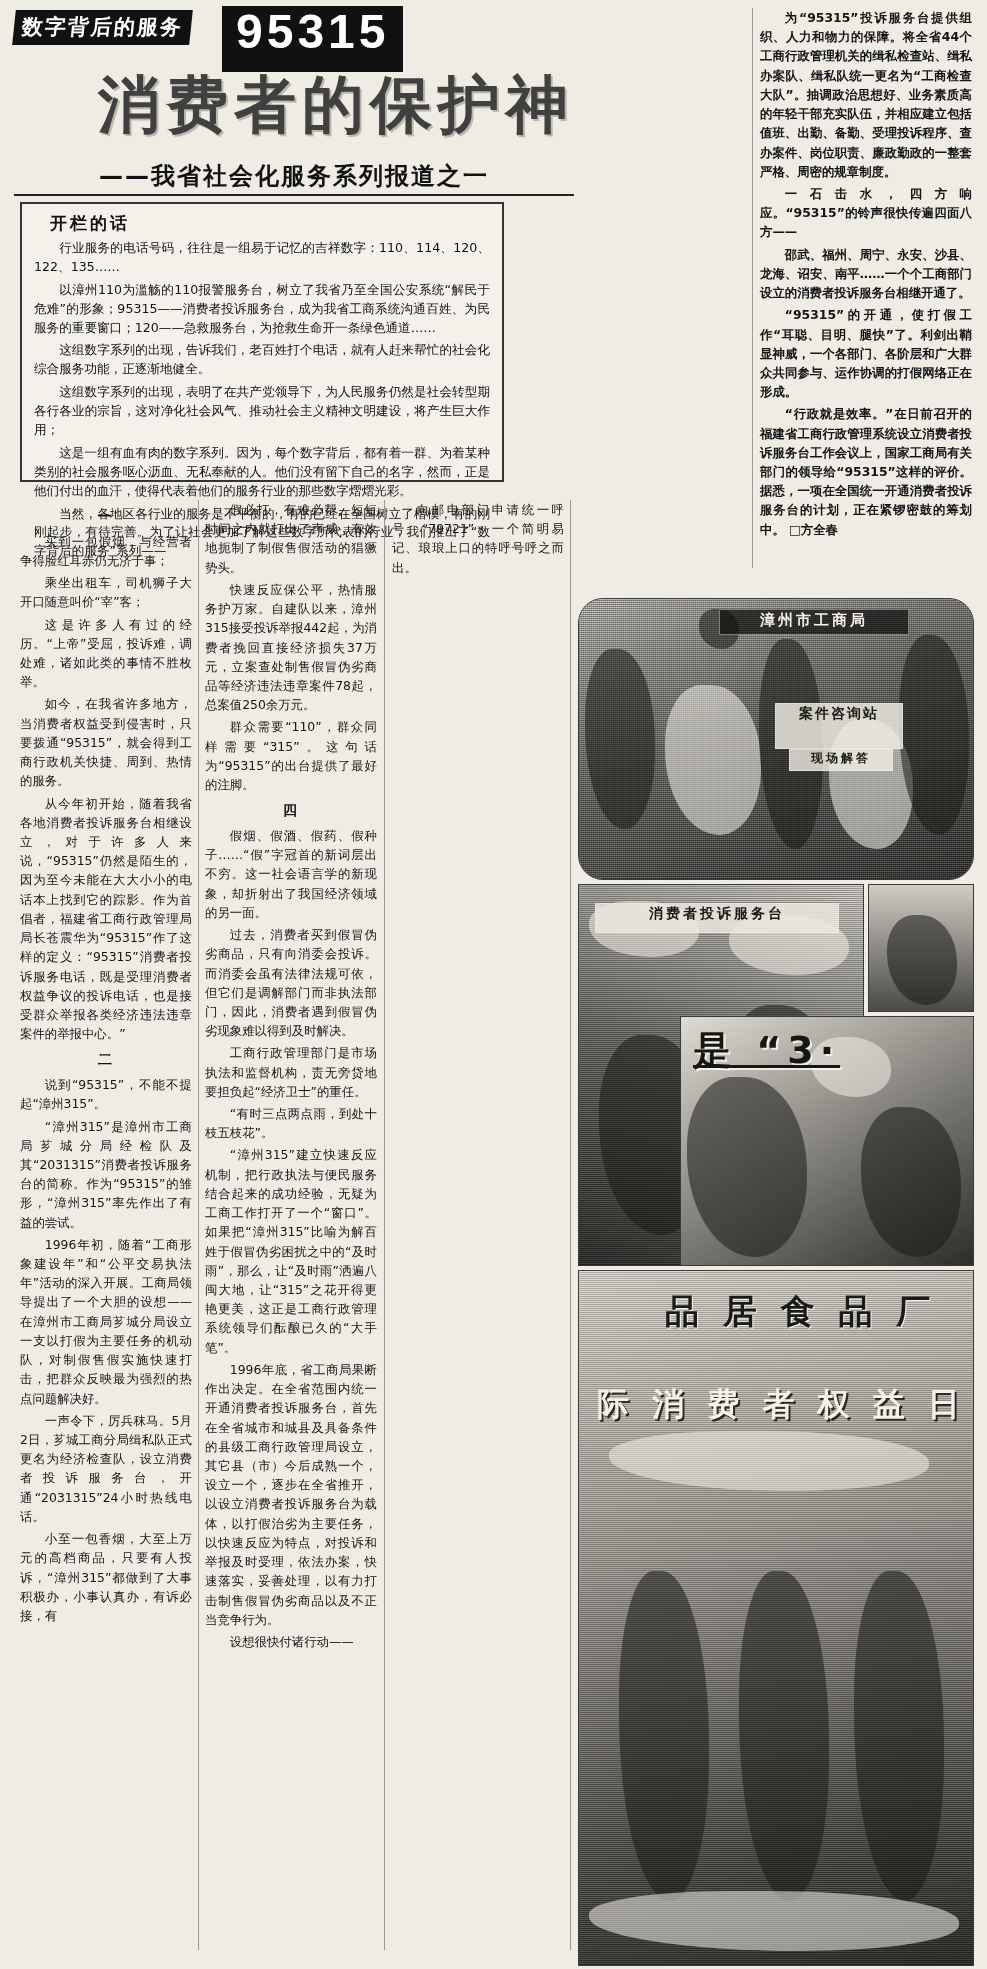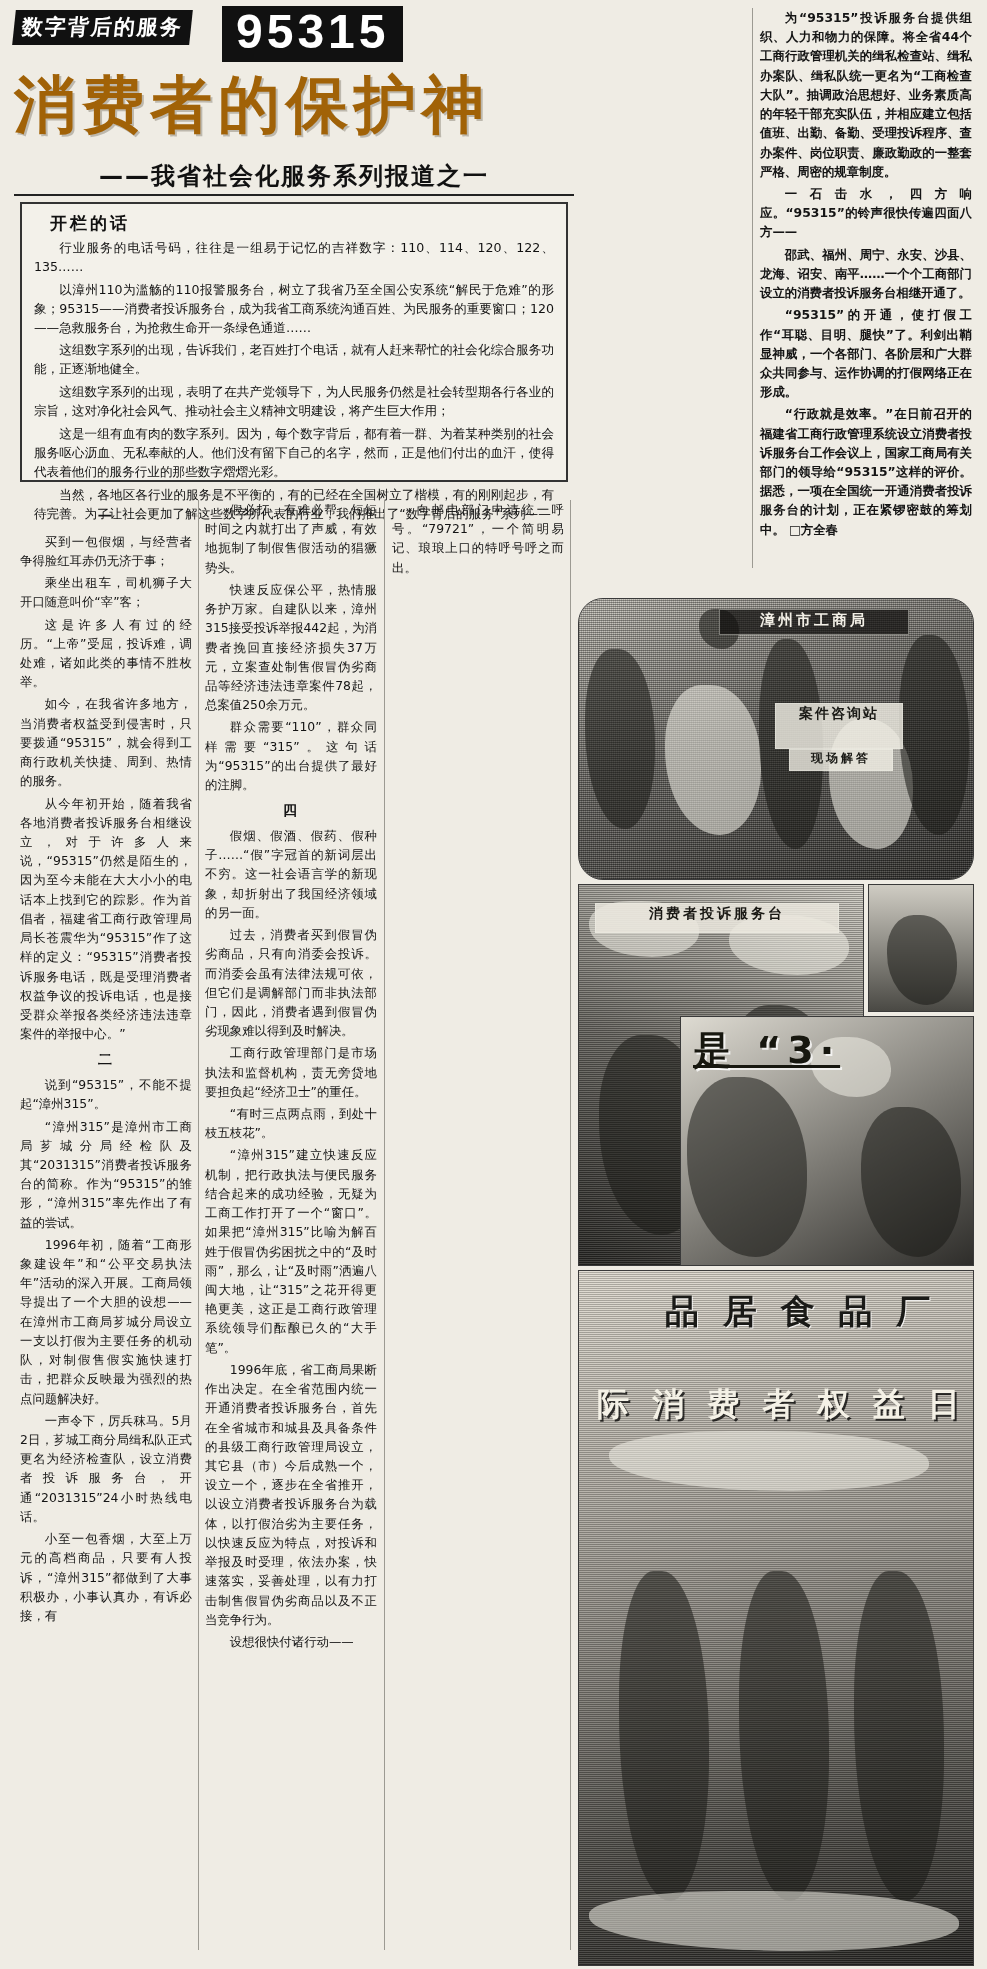--- a/index.html
+++ b/index.html
@@ -33,55 +33,56 @@
     font-family:"DejaVu Sans", sans-serif;
     transform:skewX(-6deg);
   }
   .bignum{
     position:absolute;
     left:208px; top:0px;
     background:#111; color:#fff;
     font-size:48px;
     font-weight:bold;
     letter-spacing:4px;
-    padding:2px 14px 6px 14px;
+    padding:2px 14px 16px 14px;
     line-height:1;
     font-family:"Liberation Sans", sans-serif;
   }
   .headline{
     position:absolute;
     left:14px; top:72px;
     width:560px;
     font-size:62px;
     font-weight:bold;
     letter-spacing:6px;
     line-height:1.05;
-    color:#a16207;
+    color:#404040;
     text-shadow:2px 2px 0 #bdb8ad;
+    text-align:right;
   }
   .subhead{
     position:absolute;
     left:14px; top:160px;
     width:560px;
     text-align:center;
     font-size:24px;
     font-weight:bold;
     letter-spacing:2px;
   }
   .rule{
     position:absolute;
     left:14px; top:194px; width:560px;
     border-top:2px solid #222;
   }
 
   
   .notebox{
     position:absolute;
     left:20px; top:202px;
-    width:548px; height:280px;
+    width:484px; height:280px;
     border:2px solid #333;
     background:#f3f1ea;
     box-sizing:border-box;
     padding:8px 12px 6px 12px;
   }
   .notebox .nb-title{
     font-size:17px;
     font-weight:bold;
     letter-spacing:3px;
     margin:0 0 4px 16px;

